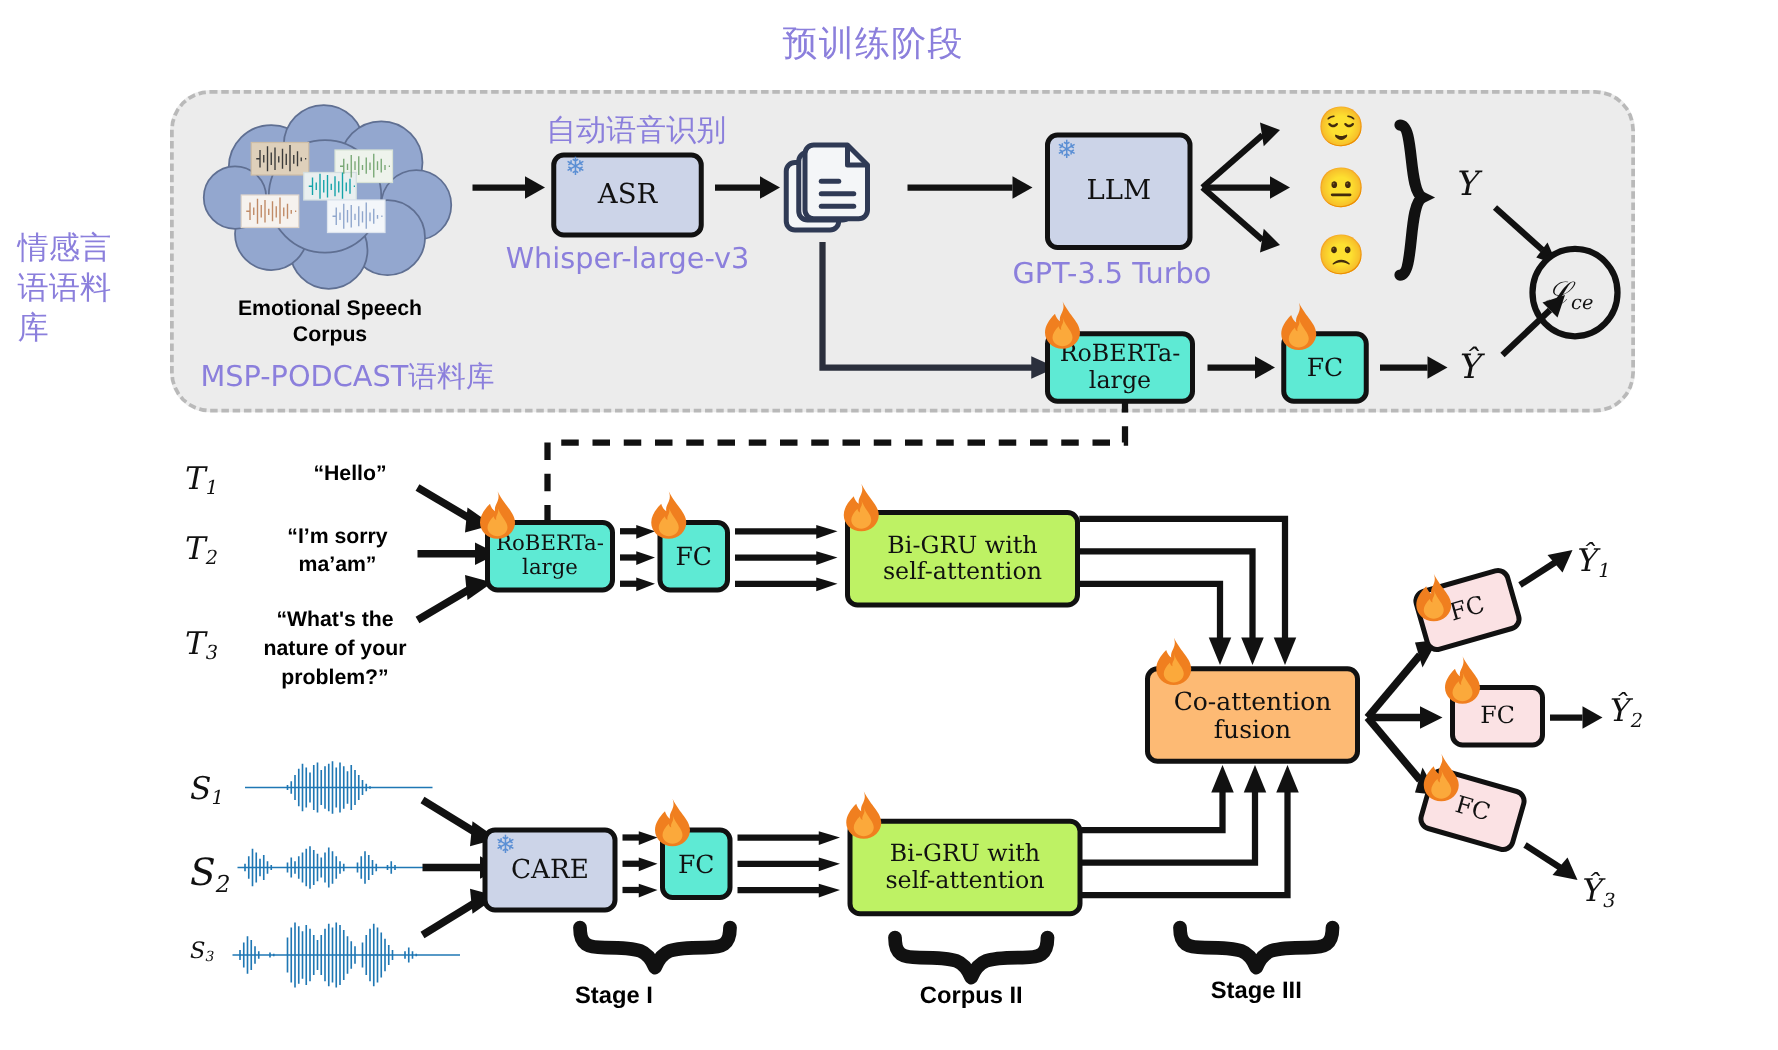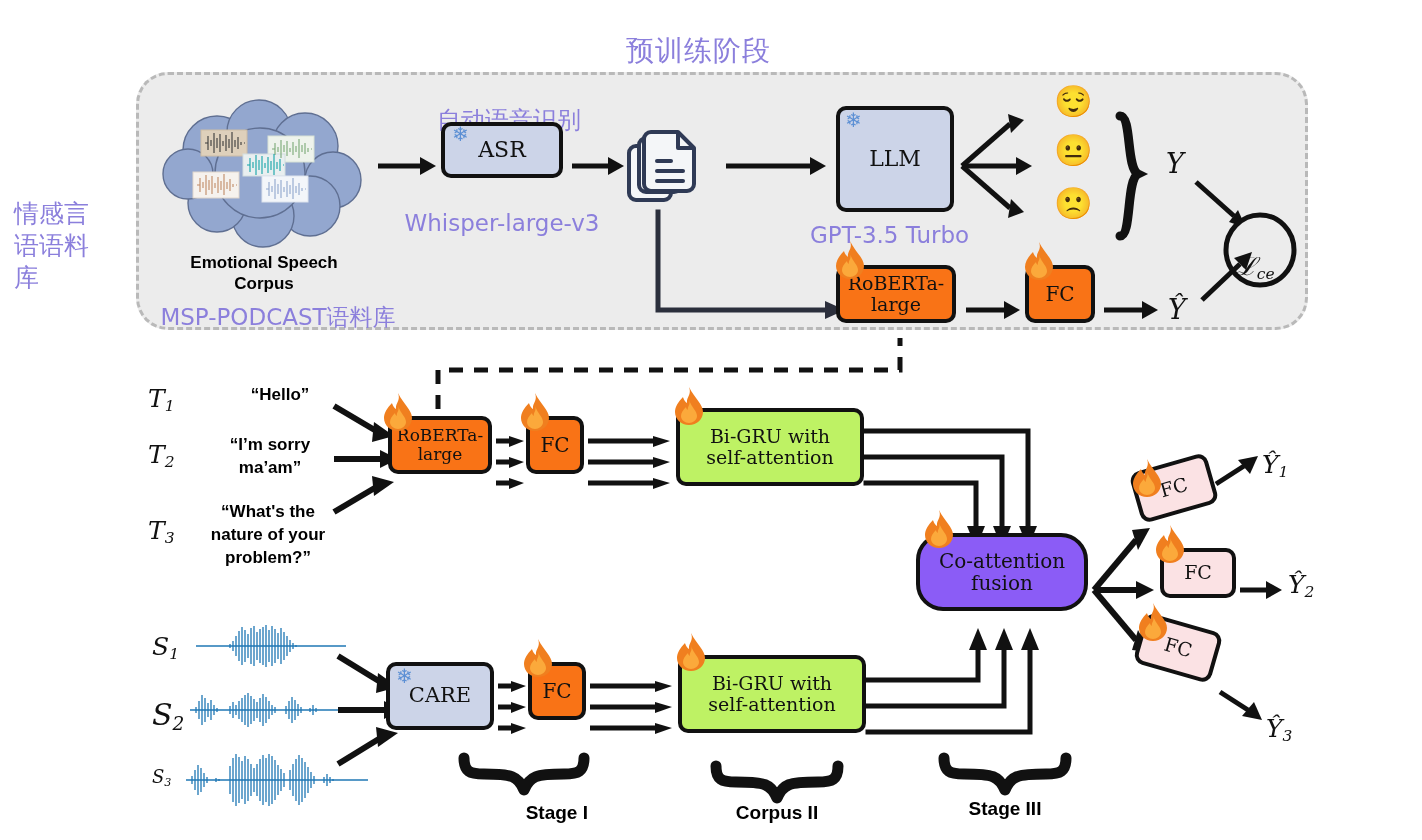--- a/index.html
+++ b/index.html
@@ -1,27 +1,27 @@
 <!DOCTYPE html>
 <html><head>
 <meta charset="utf-8">
 <style>
   html,body{margin:0;padding:0;background:#fff;}
   body{width:1422px;height:840px;position:relative;overflow:hidden;
        font-family:"Liberation Serif",serif;}
-  .abs{position:absolute;margin-top:16px;}
+  .abs{position:absolute;}
   
   .box{position:absolute;border:4px solid #111;border-radius:10px;
        display:flex;align-items:center;justify-content:center;text-align:center;
        font-family:"DejaVu Serif",serif;color:#111;line-height:1.12;
        box-sizing:border-box;}
   .box.blue{background:#ccd4e8;}
-  .box.green{background:#f97316;}
+  .box.green{background:#5eead4;}
   .box.peach{background:#bef264;}
-  .box.lilac{background:#8b5cf6;border-radius:27px;}
+  .box.lilac{background:#fdba74;}
   .box.pink{background:#fbe2e4;}
   
   .purple{color:#8b7fdc;font-family:"DejaVu Sans",sans-serif;}
   
   .blk{color:#000;font-family:"Liberation Sans",sans-serif;font-weight:bold;}
   
   #pretrain-panel{position:absolute;left:136px;top:72px;width:1172px;height:258px;
      background:#ececec;border:3px dashed #b9b9b9;border-radius:32px;box-sizing:border-box;}
   
   .math{font-family:"DejaVu Serif",serif;font-style:italic;color:#111;}
@@ -89,21 +89,21 @@
 <div class="abs" style="left:378px;top:138px;width:58px;height:24px;">
   <svg width="58" height="24">
       <g stroke="#111" stroke-width="5" fill="none">
     <line x1="0" y1="12" x2="42" y2="12"></line>
       </g>
     <polygon points="42,3 58,12 42,21" fill="#111"></polygon>
     </svg>
 </div>
 
 <div class="abs purple" style="left:429px;top:88px;width:160px;text-align:center;font-size:24px;">自动语音识别</div>
-<div class="box blue" style="left:441px;top:122px;width:122px;height:56px;font-size:22px;">
+<div class="box blue" style="left:441px;top:122px;width:122px;height:68px;font-size:22px;">
   <span>ASR</span>
 </div>
 <div class="snow" style="left:452px;top:124px;">❄</div>
 <div class="abs purple" style="left:404px;top:194px;width:196px;text-align:center;font-size:23px;">Whisper-large-v3</div>
 
 <div class="abs" style="left:572px;top:138px;width:52px;height:24px;">
   <svg width="52" height="24">
       <g stroke="#111" stroke-width="5" fill="none">
     <line x1="0" y1="12" x2="36" y2="12"></line>
       </g>
@@ -138,21 +138,21 @@
 
 <div class="abs" style="left:655px;top:196px;width:190px;height:112px;">
   <svg width="190" height="112">
     <g stroke="#2b2f3c" stroke-width="5" fill="none" stroke-linecap="square">
       <polyline points="3,0 3,98 172,98"></polyline>
     </g>
     <polygon points="170,89 190,98 170,107" fill="#2b2f3c"></polygon>
   </svg>
 </div>
 
-<div class="box blue" style="left:836px;top:106px;width:118px;height:106px;font-size:22px;">
+<div class="box blue" style="left:836px;top:106px;width:118px;height:94px;font-size:22px;">
   <span>LLM</span>
 </div>
 <div class="snow" style="left:845px;top:110px;">❄</div>
 <div class="abs purple" style="left:810px;top:206px;width:176px;text-align:left;font-size:23px;">GPT-3.5 Turbo</div>
 
 <div class="abs" style="left:960px;top:88px;width:82px;height:124px;">
   <svg width="82" height="124">
     <g stroke="#111" stroke-width="5" fill="none">
       <line x1="2" y1="62" x2="50" y2="20"></line>
       <line x1="2" y1="62" x2="56" y2="62"></line>
@@ -551,21 +551,21 @@
 </div>
 <div class="abs math" style="left:1266px;top:698px;font-size:25px;">
   <span>Ŷ</span><span class="sub">3</span>
 </div>
 
 <div class="abs" style="left:460px;top:740px;width:128px;height:36px;">
   <svg width="128" height="36" viewBox="0 0 128 36">
     <path d="M4 2 C4 16 10 18 24 18 C52 18 58 20 64 34 C70 20 76 18 104 18 C118 18 124 16 124 2" fill="none" stroke="#111" stroke-width="11" stroke-linecap="round" stroke-linejoin="round"></path>
   </svg>
 </div>
-<div class="abs blk" style="left:460px;top:786px;width:128px;text-align:right;font-size:19px;">Stage I</div>
+<div class="abs blk" style="left:460px;top:786px;width:128px;text-align:left;font-size:19px;">Stage I</div>
 
 <div class="abs" style="left:712px;top:748px;width:130px;height:36px;">
   <svg width="130" height="36" viewBox="0 0 130 36">
     <path d="M4 2 C4 16 10 18 24 18 C53 18 59 20 65 34 C71 20 77 18 106 18 C120 18 126 16 126 2" fill="none" stroke="#111" stroke-width="11" stroke-linecap="round" stroke-linejoin="round"></path>
   </svg>
 </div>
 <div class="abs blk" style="left:712px;top:786px;width:130px;text-align:center;font-size:19px;">Corpus II</div>
 
 <div class="abs" style="left:940px;top:740px;width:130px;height:36px;">
   <svg width="130" height="36" viewBox="0 0 130 36">

